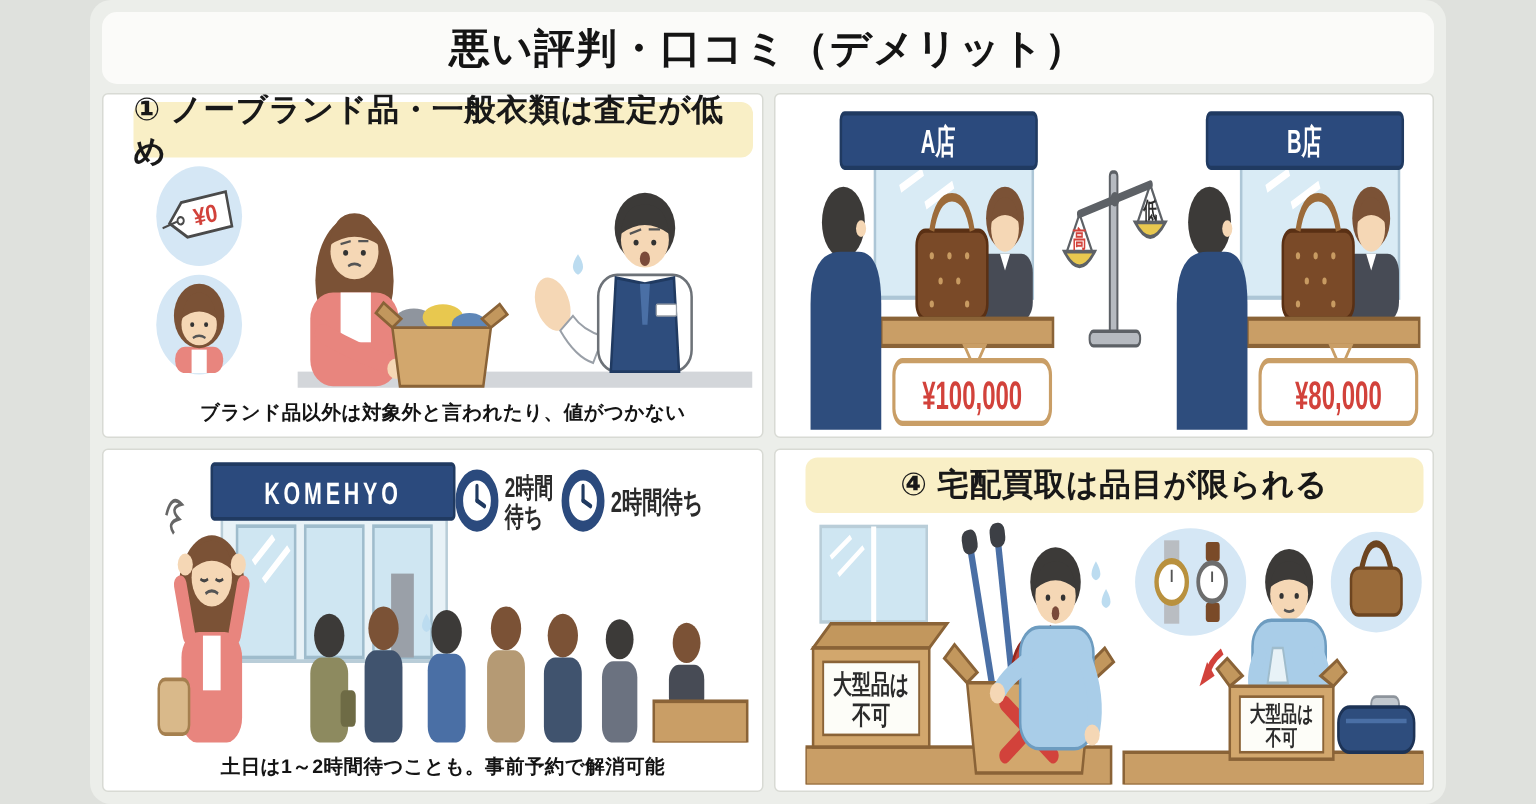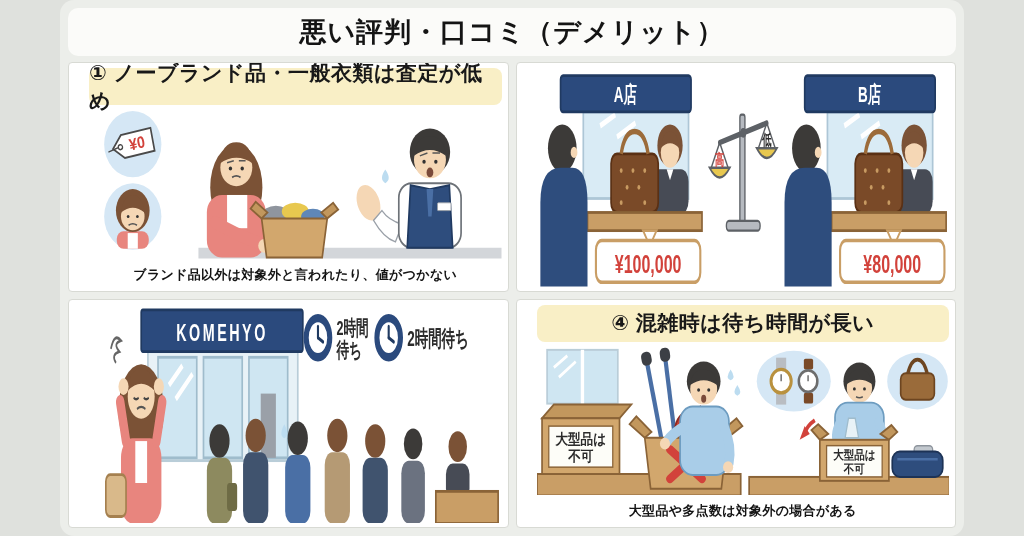--- a/index.html
+++ b/index.html
@@ -273,24 +273,25 @@
                 <rect x="371" y="110" width="28" height="45" rx="9" fill="#6b7280"></rect>
               </g>
             <g>
                 <circle cx="438" cy="100" r="11" fill="#7b5236"></circle>
                 <rect x="424" y="112" width="28" height="26" rx="8" fill="#474b55"></rect>
                 <rect x="412" y="132" width="74" height="23" fill="#c99e66" stroke="#8a6337" stroke-width="2"></rect>
               </g>
           </g>
         </svg>
       </div>
+      <div class="panel-caption">土日は1～2時間待つことも。事前予約で解消可能</div>
     </div>
 
     <div class="panel">
-      <div class="panel-heading">④ 混雑時は待ち時間が長い</div>
+      <div class="panel-heading">④ 宅配買取は品目が限られる</div>
       <div class="panel-illus">
         <svg viewBox="0 0 490 155" preserveAspectRatio="none">
 
           <g>
             <rect x="0" y="133" width="242" height="22" fill="#c99e66" stroke="#8a6337" stroke-width="2"></rect>
             <rect x="12" y="6" width="84" height="55" fill="#cfe6f2" stroke="#b9cdd8" stroke-width="2"></rect>
             <line x1="54" y1="6" x2="54" y2="61" stroke="#ffffff" stroke-width="4"></line>
             <path d="M20,24 l16,-12 M26,34 l20,-16" stroke="#ffffff" stroke-width="3"></path>
 
             <g>
@@ -389,17 +390,16 @@
             </g>
 
             <g>
               <rect x="448" y="104" width="22" height="11" rx="4" fill="#c2c8ce" stroke="#8d949c" stroke-width="1.5"></rect>
               <rect x="422" y="110" width="60" height="26" rx="9" fill="#2e4d7d" stroke="#1d3356" stroke-width="2"></rect>
               <line x1="428" y1="118" x2="476" y2="118" stroke="#4a6fa5" stroke-width="2.5"></line>
             </g>
           </g>
         </svg>
       </div>
-      <div class="panel-caption">大型品や多点数は対象外の場合がある</div>
     </div>
 
   </div>
 </div>
 
 </body></html>

